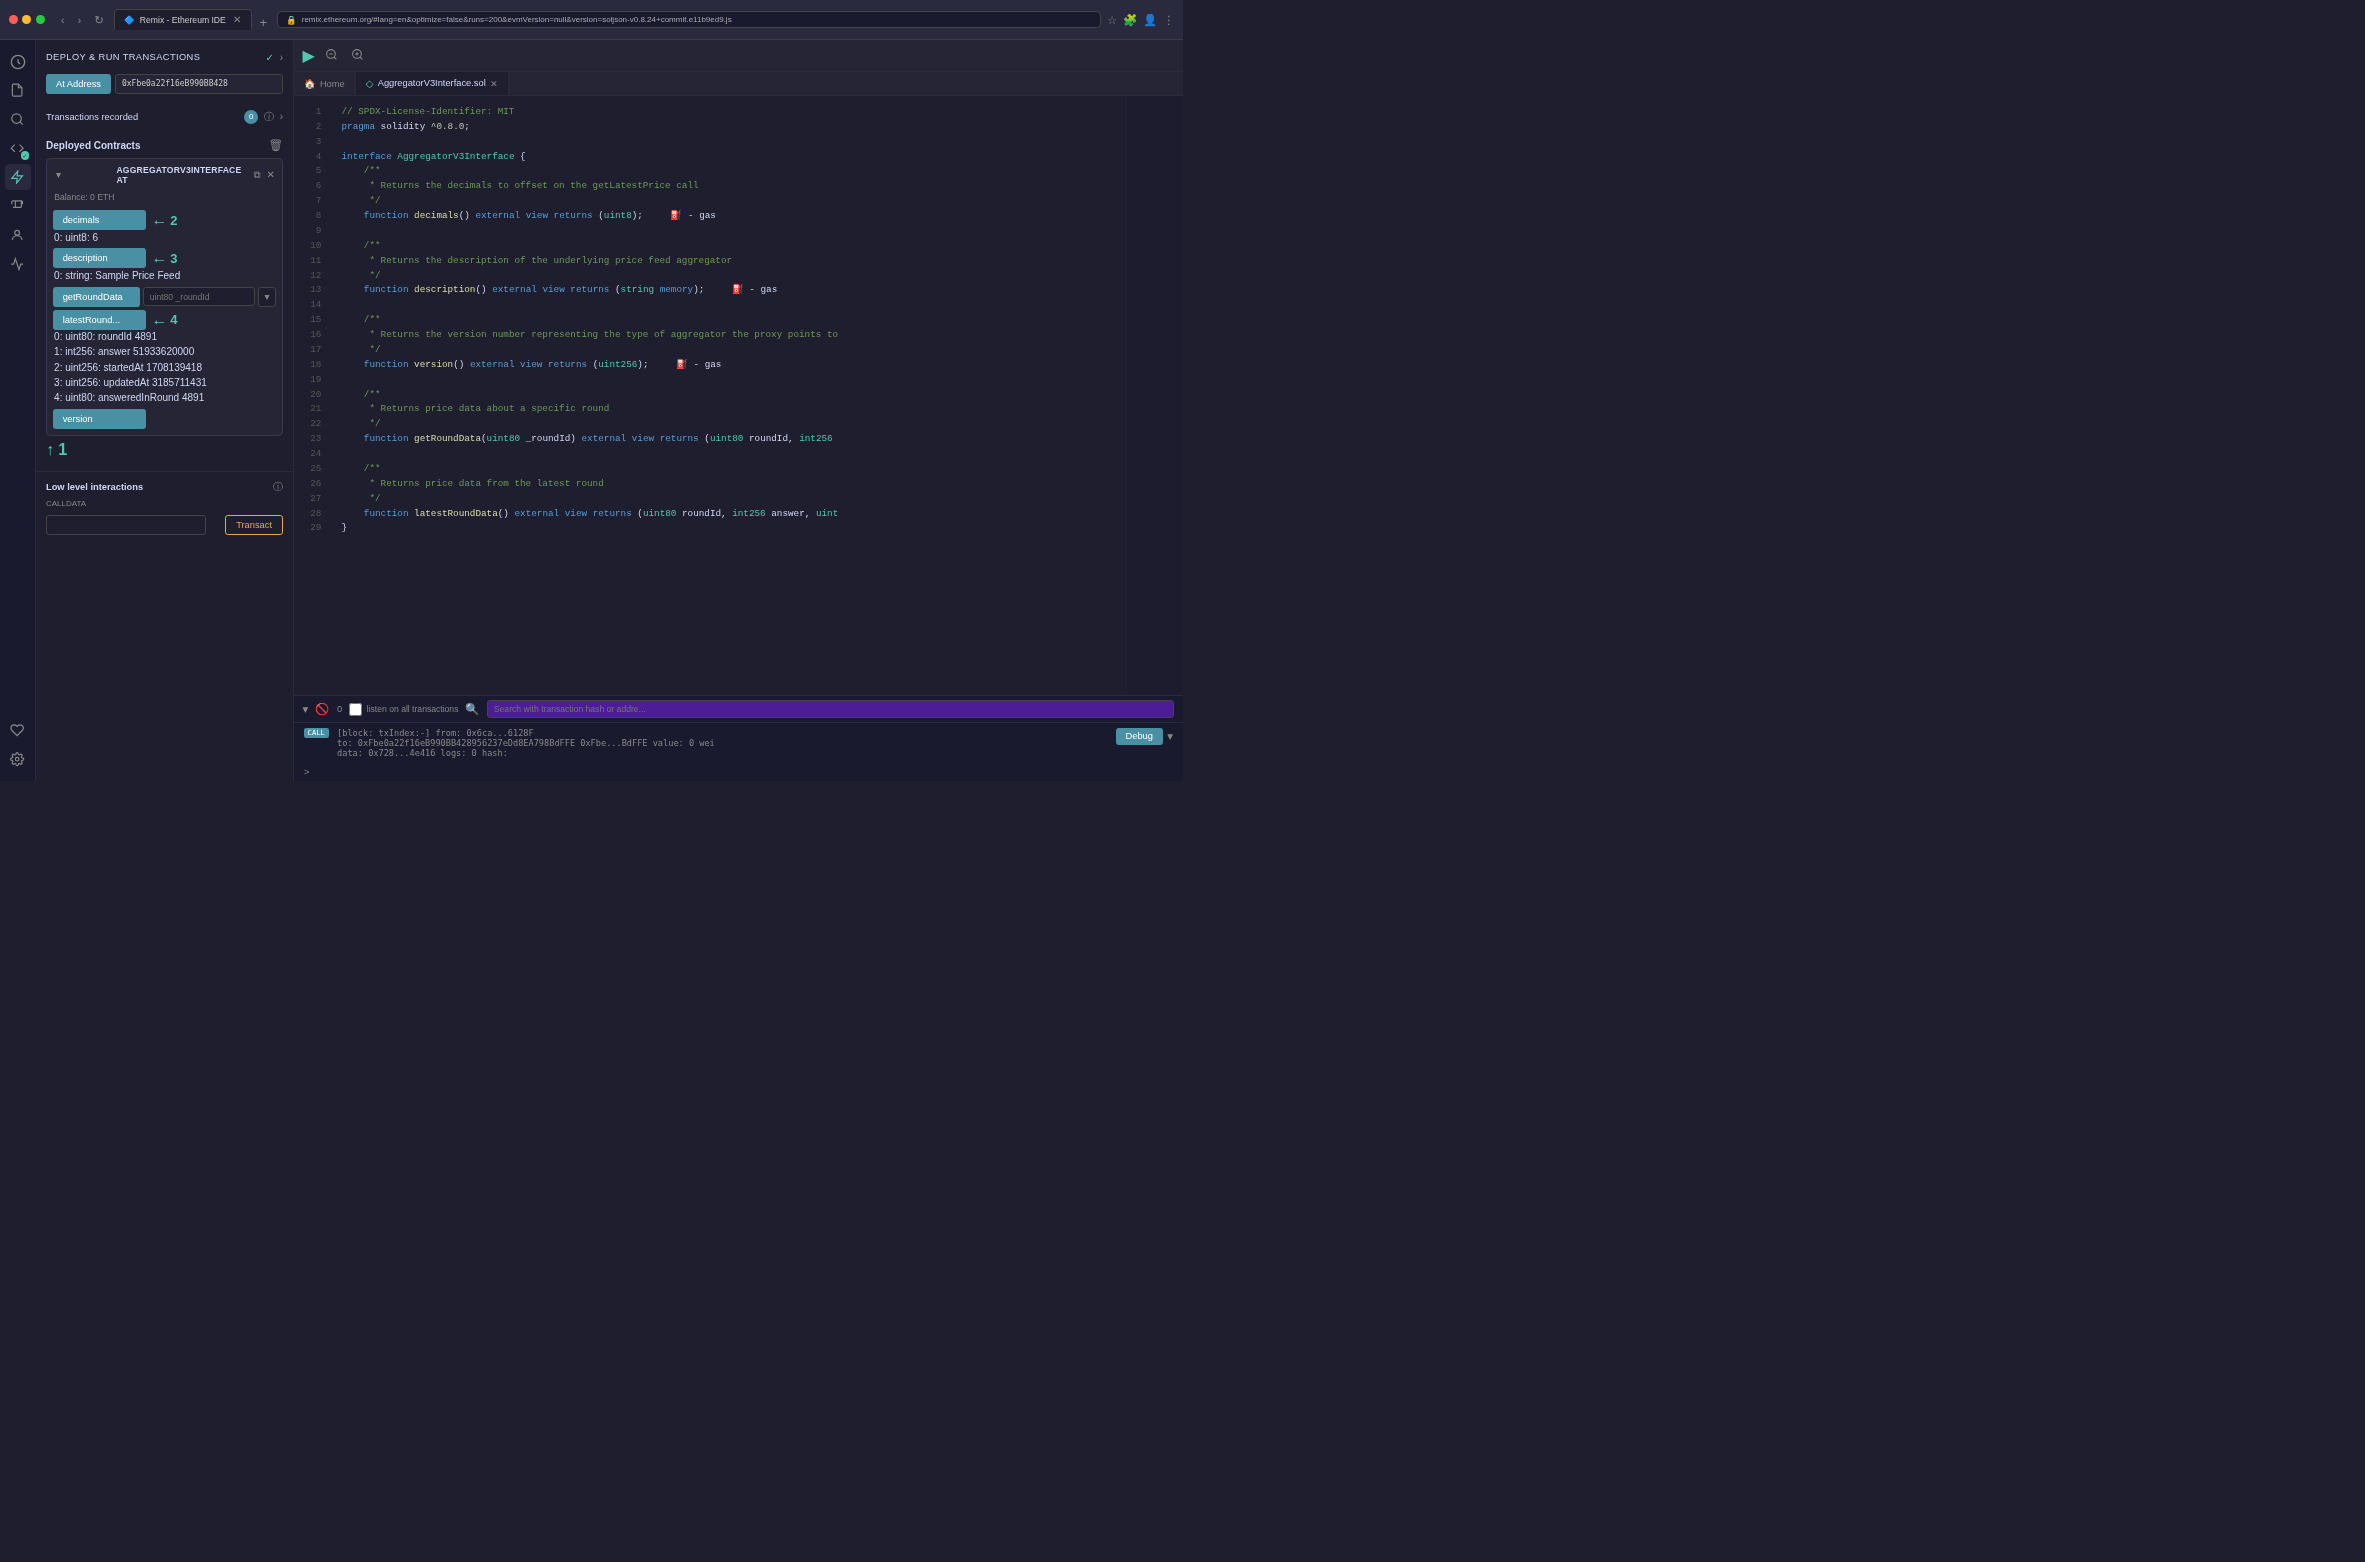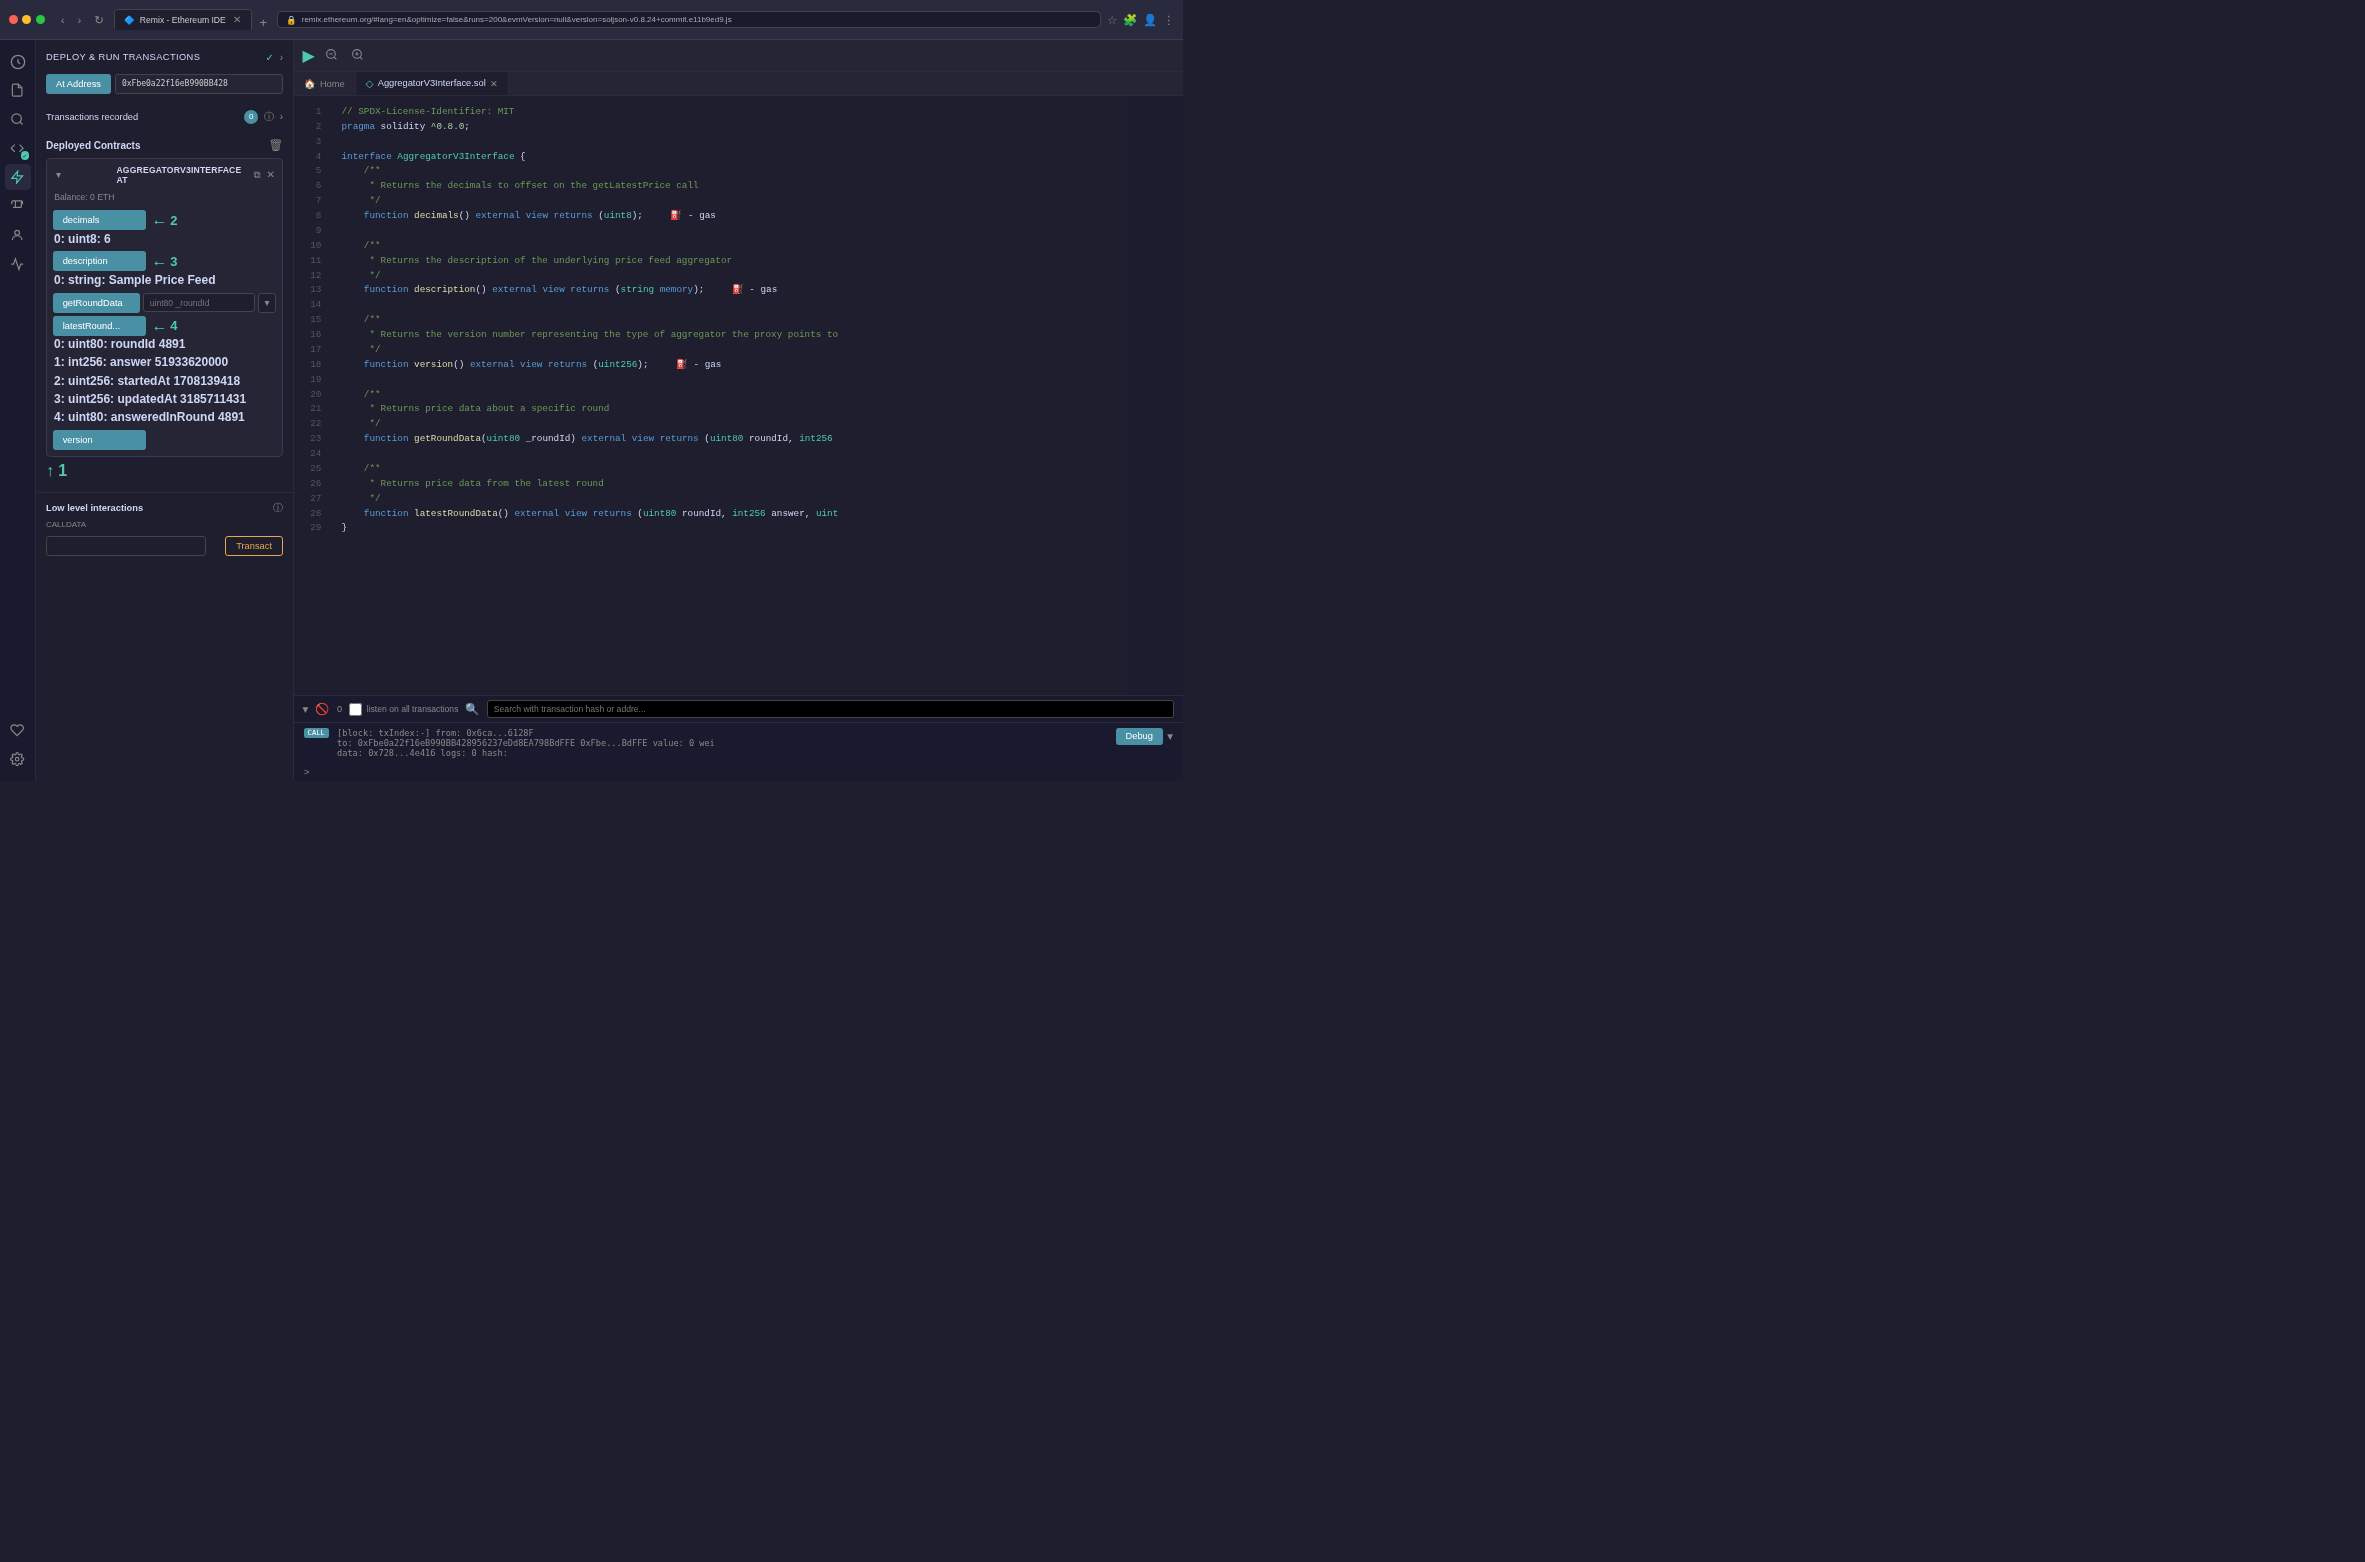--- a/index.html
+++ b/index.html
@@ -296,24 +296,23 @@
       text-align: left;
       width: 93px;
     }
 
     .fn-row {
       display: flex;
       align-items: center;
       gap: 5.7px;
     }
     .fn-result {
-      font-size: 12px;
+      font-size: 10px;
       color: #cdd6f4;
       padding: 1.4px 1.4px 2.9px;
-      font-weight: bold;
     }
     .fn-input-row {
       display: flex;
       align-items: center;
       gap: 2.9px;
     }
     .fn-input {
       background: #1e1e2e;
       border: 0.7px solid #444;
       border-radius: 2.9px;
@@ -525,21 +524,21 @@
     .listen-checkbox {
       display: flex;
       align-items: center;
       gap: 4.3px;
       color: #888;
       font-size: 8.6px;
     }
     .listen-checkbox input { accent-color: #4a90a4; }
     .search-input {
       flex: 1;
-      background: #000000;
+      background: #4c1d95;
       border: 0.7px solid #444;
       border-radius: 2.9px;
       padding: 2.9px 5.7px;
       color: #888;
       font-size: 8.6px;
     }
     .console-content {
       flex: 1;
       padding: 4.3px 10px;
       font-family: monospace;

